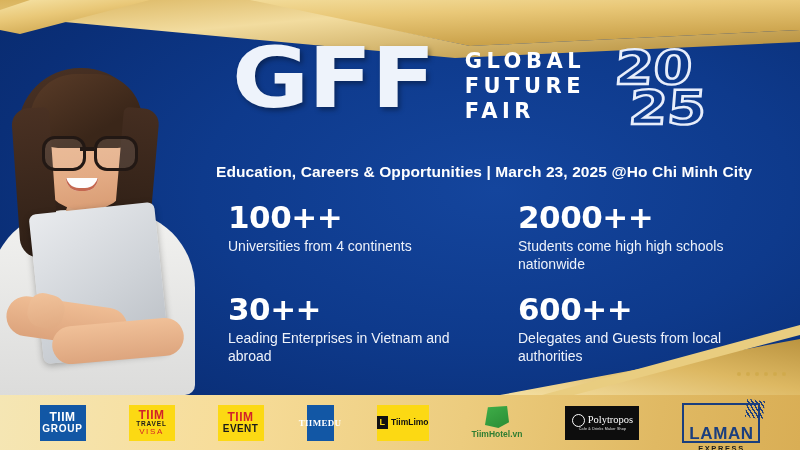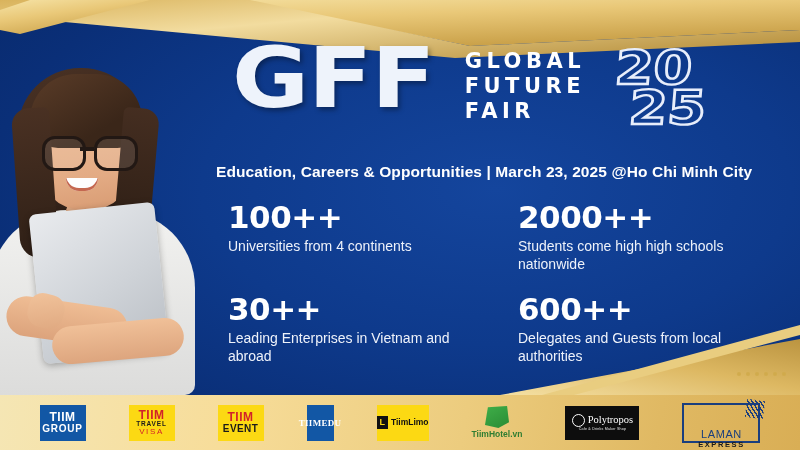--- a/index.html
+++ b/index.html
@@ -345,21 +345,21 @@
   .lg-poly .t2 { font-size: 3.6px; letter-spacing: .2px; opacity: .9; }
 
   .lg-laman {
     width: 74px; height: 36px;
     border: 2px solid #1a3e7e;
     display: flex; flex-direction: column;
     align-items: center; justify-content: center;
     position: relative;
     background: transparent;
   }
-  .lg-laman .t1 { font-weight: normal; font-size: 11px; color: #1a3e7e; letter-spacing: .6px; margin-top: 31px; }
+  .lg-laman .t1 { font-weight: bold; font-size: 17px; color: #1a3e7e; letter-spacing: .6px; margin-top: 31px; }
   .lg-laman .t2 { font-weight: bold; font-size: 7.5px; color: #1b1b1b; letter-spacing: 1.6px; }
   .lg-laman .swoosh {
     position: absolute;
     right: -6px; top: -5px;
     width: 18px; height: 18px;
     background: repeating-linear-gradient(50deg, #1a3e7e 0 1.4px, transparent 1.4px 3.4px);
     transform: rotate(8deg);
   }
 </style>
 </head>

